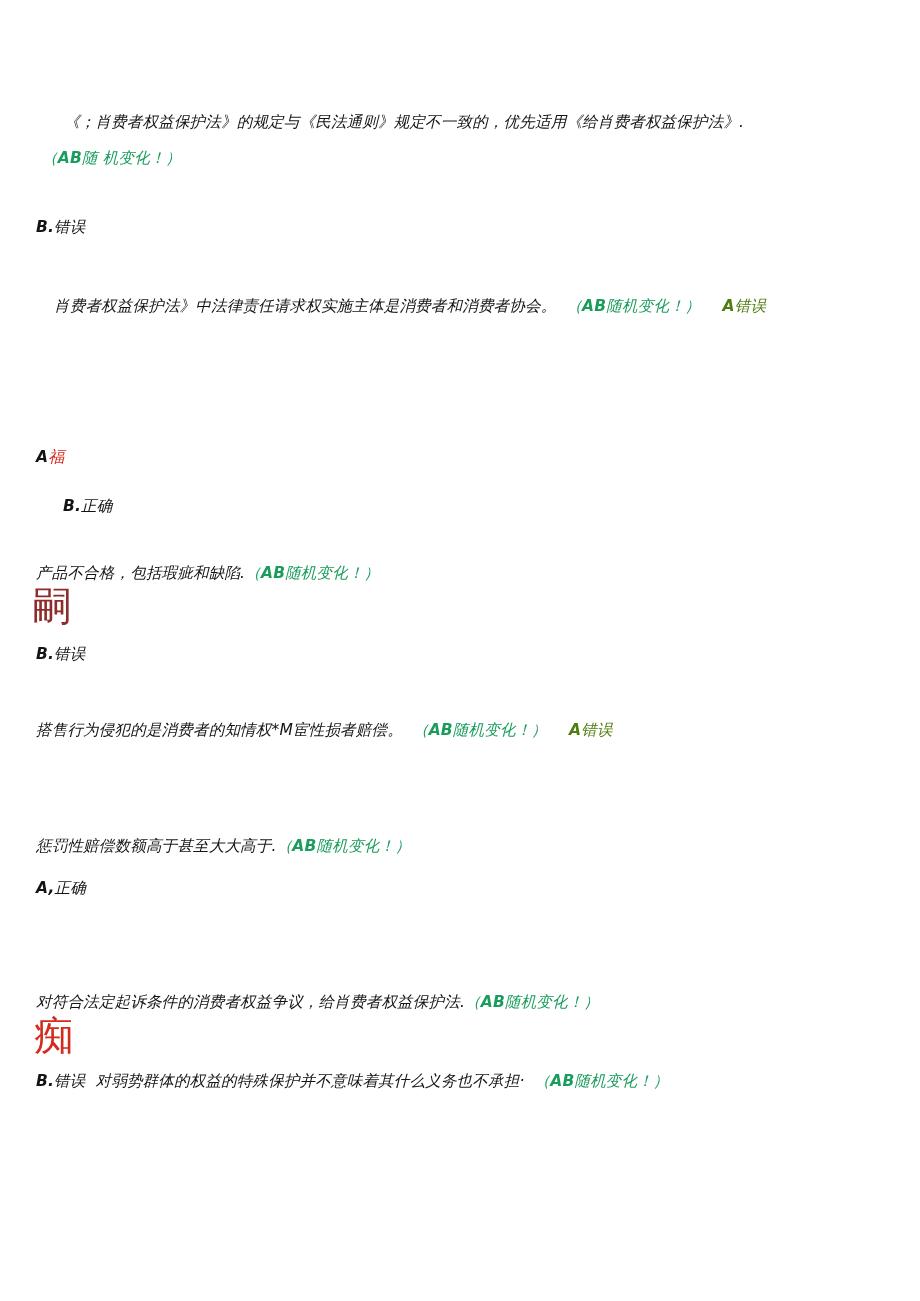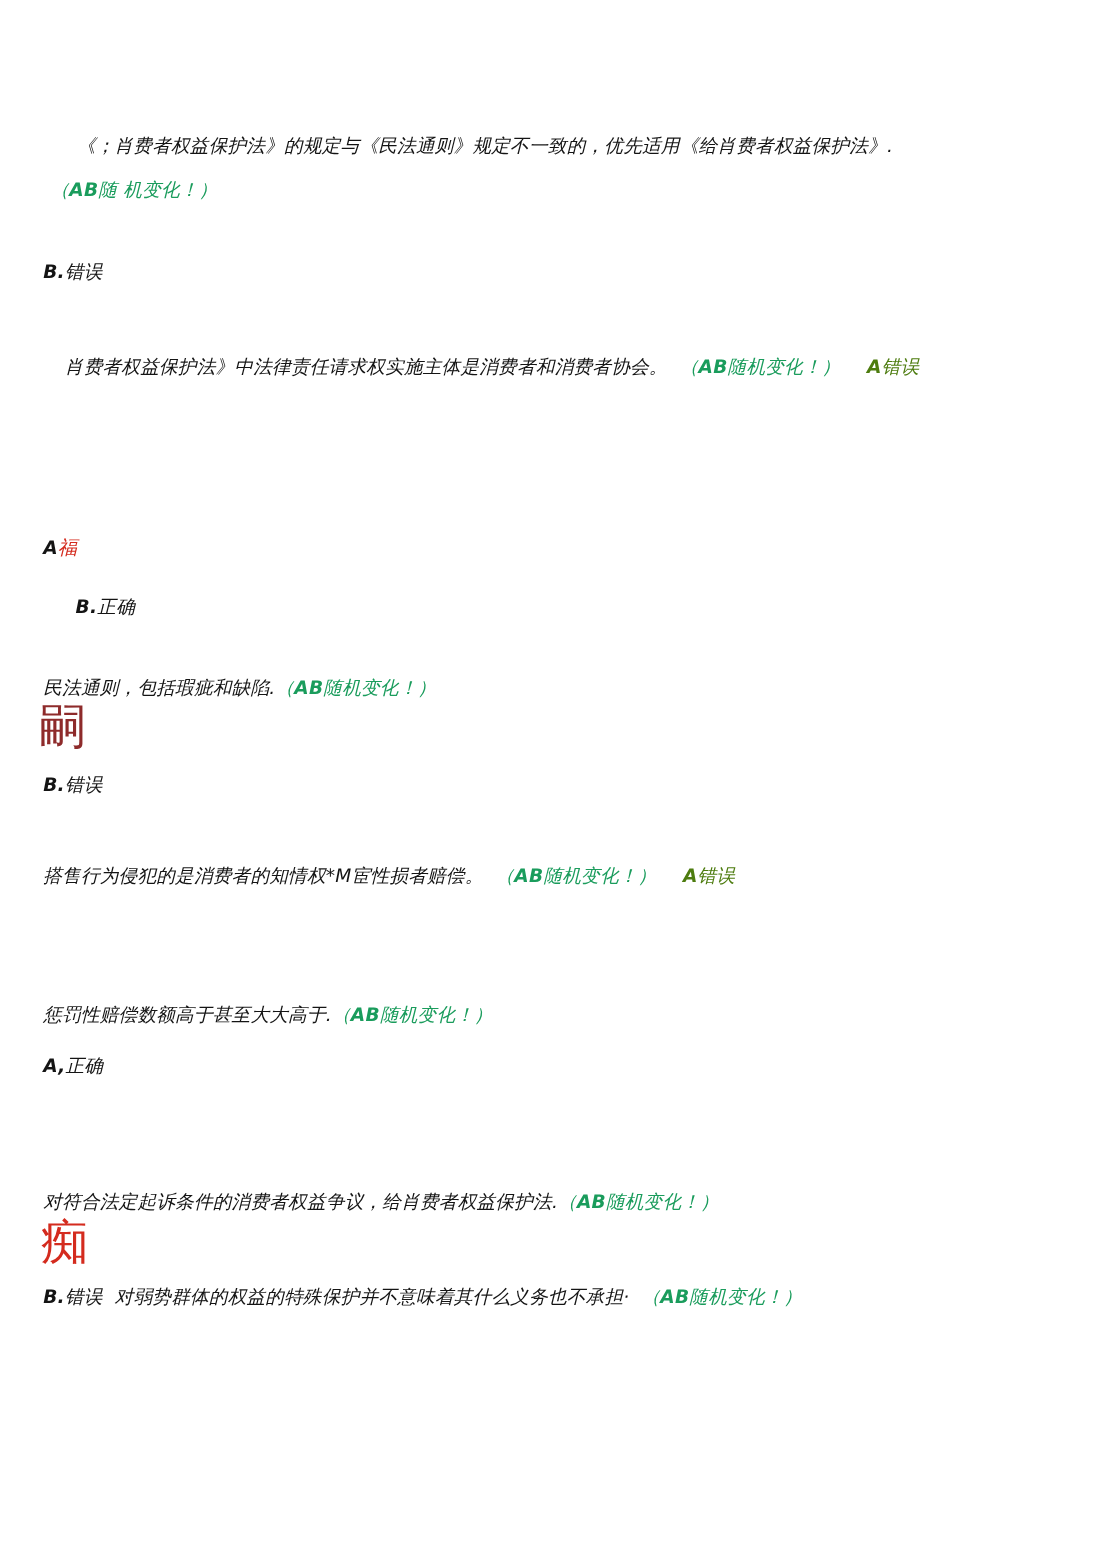--- a/index.html
+++ b/index.html
@@ -102,21 +102,21 @@
 
   <div class="blk ans" style="left:36px; top:439px;">
     <span class="optlabel">A</span><span class="red-small">福</span>
   </div>
 
   <div class="blk ans" style="left:36px; top:488px;margin-left:27px;">
     <span class="optlabel">B.</span><span>正确</span>
   </div>
 
   <div class="blk q italicish" style="left:36px; top:555px; width:860px;">
-    <span>民法通则，包括瑕疵和缺陷.</span><span class="tag italicish"><span>（</span><span class="ab">AB</span><span>随机变化！</span><span>）</span></span>
+    <span>产品不合格，包括瑕疵和缺陷.</span><span class="tag italicish"><span>（</span><span class="ab">AB</span><span>随机变化！</span><span>）</span></span>
   </div>
 
   <div class="red-big darker" style="left:32px; top:586px;">嗣</div>
 
   <div class="blk ans" style="left:36px; top:636px;">
     <span class="optlabel">B.</span><span>错误</span>
   </div>
 
   <div class="blk q" style="left:36px; top:712px; width:860px;">
     <span>搭售行为侵犯的是消费者的知情权*M宦性损者赔偿。</span><span class="sep"></span><span class="tag"><span>（</span><span class="ab">AB</span><span>随机变化！</span><span>）</span></span><span class="sep-wide"></span><span class="inline-ans"><b>A</b><span>错误</span></span>

